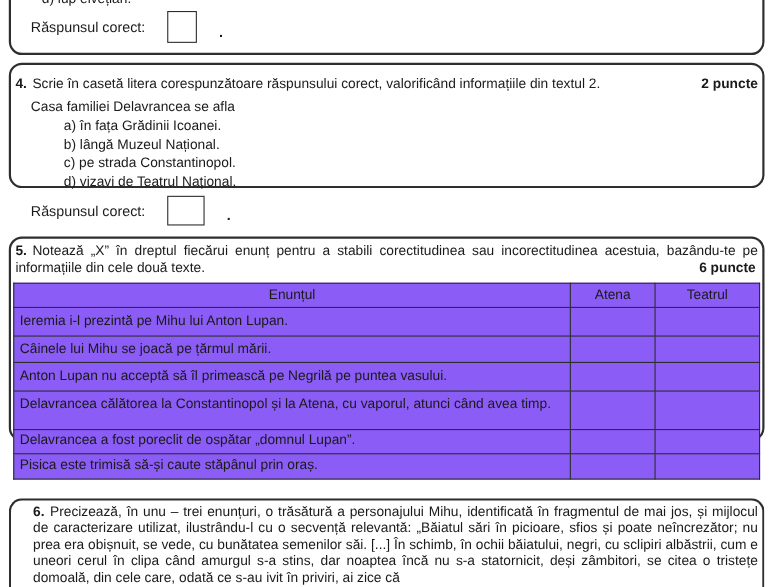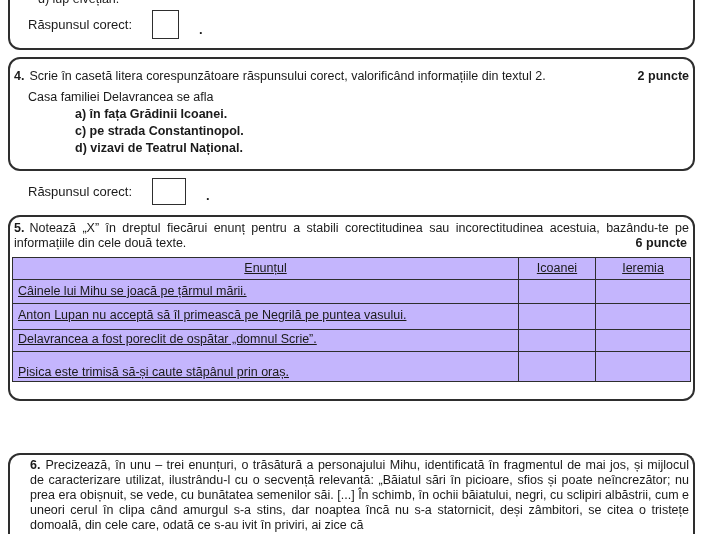--- a/index.html
+++ b/index.html
@@ -24,21 +24,21 @@
   .q-head .lead{white-space:nowrap;}
   .answer-row{display:flex;align-items:center;gap:20px;font-size:13px;}
   .answer-box{
     width:34px;height:27px;border:1.5px solid #2e2e2e;background:#fff;box-sizing:border-box;
   }
   .answer-period{align-self:flex-end;margin-bottom:1px;font-weight:bold;}
   .options div{height:17px;}
   .just{text-align:justify;}
   table{
     border-collapse:collapse;table-layout:fixed;position:absolute;
-    left:2px;top:40px;width:678px;background:#c4b5fd;text-decoration:underline;
+    left:2px;top:40px;width:678px;background:#8b5cf6;
   }
   th,td{
     border:1.5px solid #2e2e2e;padding:2px 4px 2px 5px;
     font-size:12.5px;font-weight:normal;vertical-align:top;line-height:1.15;
     overflow:hidden;
   }
   th{text-align:center;vertical-align:middle;padding:2px;}
   td.statement{padding-top:4px;}
   #q6-text{margin:3px 4px 0 20px;line-height:15px;}
   #q5-prompt{margin:4px 4px 0 4px;line-height:15px;}
@@ -57,22 +57,23 @@
 </div>
 
 <div class="panel" id="panel-q4">
   <div class="abs q-head" style="left:4px;top:10px;right:4px;">
     <span class="lead">
       <span class="num">4.</span><span>Scrie în casetă litera corespunzătoare răspunsului corect, valorificând informațiile din textul 2.</span>
     </span>
     <span class="pts">2 puncte</span>
   </div>
   <div class="abs" style="left:18px;top:31px;">Casa familiei Delavrancea se afla</div>
-  <div class="abs options" style="left:65px;top:48px;font-weight:bold;">
+  <div class="abs options" style="left:48px;top:48px;">
     <div>a) în fața Grădinii Icoanei.</div>
+    <div>b) lângă Muzeul Național.</div>
     <div>c) pe strada Constantinopol.</div>
     <div>d) vizavi de Teatrul Național.</div>
   </div>
   <div class="abs answer-row" style="left:18px;top:119px;">
     <span>Răspunsul corect:</span>
     <span class="answer-box"></span>
     <span class="answer-period">.</span>
   </div>
 </div>
 
@@ -84,40 +85,50 @@
 
   <table>
     <colgroup>
         <col style="width:506px">
         <col style="width:77px">
         <col style="width:95px">
       </colgroup>
     <tbody>
         <tr style="height:22px;">
       <th>Enunțul</th>
-      <th>Icoanei</th>
-      <th>Ieremia</th>
+      <th>Atena</th>
+      <th>Teatrul</th>
+    </tr>
+    <tr style="height:26px;">
+      <td class="statement">Ieremia i-l prezintă pe Mihu lui Anton Lupan.</td>
+      <td></td>
+      <td></td>
     </tr>
     <tr style="height:24px;">
       <td class="statement">Câinele lui Mihu se joacă pe țărmul mării.</td>
       <td></td>
       <td></td>
     </tr>
     <tr style="height:26px;">
       <td class="statement">Anton Lupan nu acceptă să îl primească pe Negrilă pe puntea vasului.</td>
       <td></td>
       <td></td>
     </tr>
+    <tr style="height:35px;">
+      <td class="statement">Delavrancea călătorea la Constantinopol și la Atena, cu vaporul, atunci când avea timp.</td>
+      <td></td>
+      <td></td>
+    </tr>
     <tr style="height:22px;">
-      <td class="statement" style="padding-top:2px;">Delavrancea a fost poreclit de ospătar „domnul Scrie”.</td>
+      <td class="statement" style="padding-top:2px;">Delavrancea a fost poreclit de ospătar „domnul Lupan”.</td>
       <td></td>
       <td></td>
     </tr>
     <tr style="height:23px;">
-      <td class="statement" style="padding-top:13px;">Pisica este trimisă să-și caute stăpânul prin oraș.</td>
+      <td class="statement" style="padding-top:2px;">Pisica este trimisă să-și caute stăpânul prin oraș.</td>
       <td></td>
       <td></td>
     </tr>
   </tbody>
     </table>
 </div>
 
 <div class="panel" id="panel-q6">
   <div class="just" id="q6-text">
     <span class="num">6.</span><span>Precizează, în unu – trei enunțuri, o trăsătură a personajului Mihu, identificată în fragmentul de mai jos, și mijlocul de caracterizare utilizat, ilustrându-l cu o secvență relevantă: „Băiatul sări în picioare, sfios și poate neîncrezător; nu prea era obișnuit, se vede, cu bunătatea semenilor săi. [...] În schimb, în ochii băiatului, negri, cu sclipiri albăstrii, cum e uneori cerul în clipa când amurgul s-a stins, dar noaptea încă nu s-a statornicit, deși zâmbitori, se citea o tristețe domoală, din cele care, odată ce s-au ivit în priviri, ai zice că</span>

